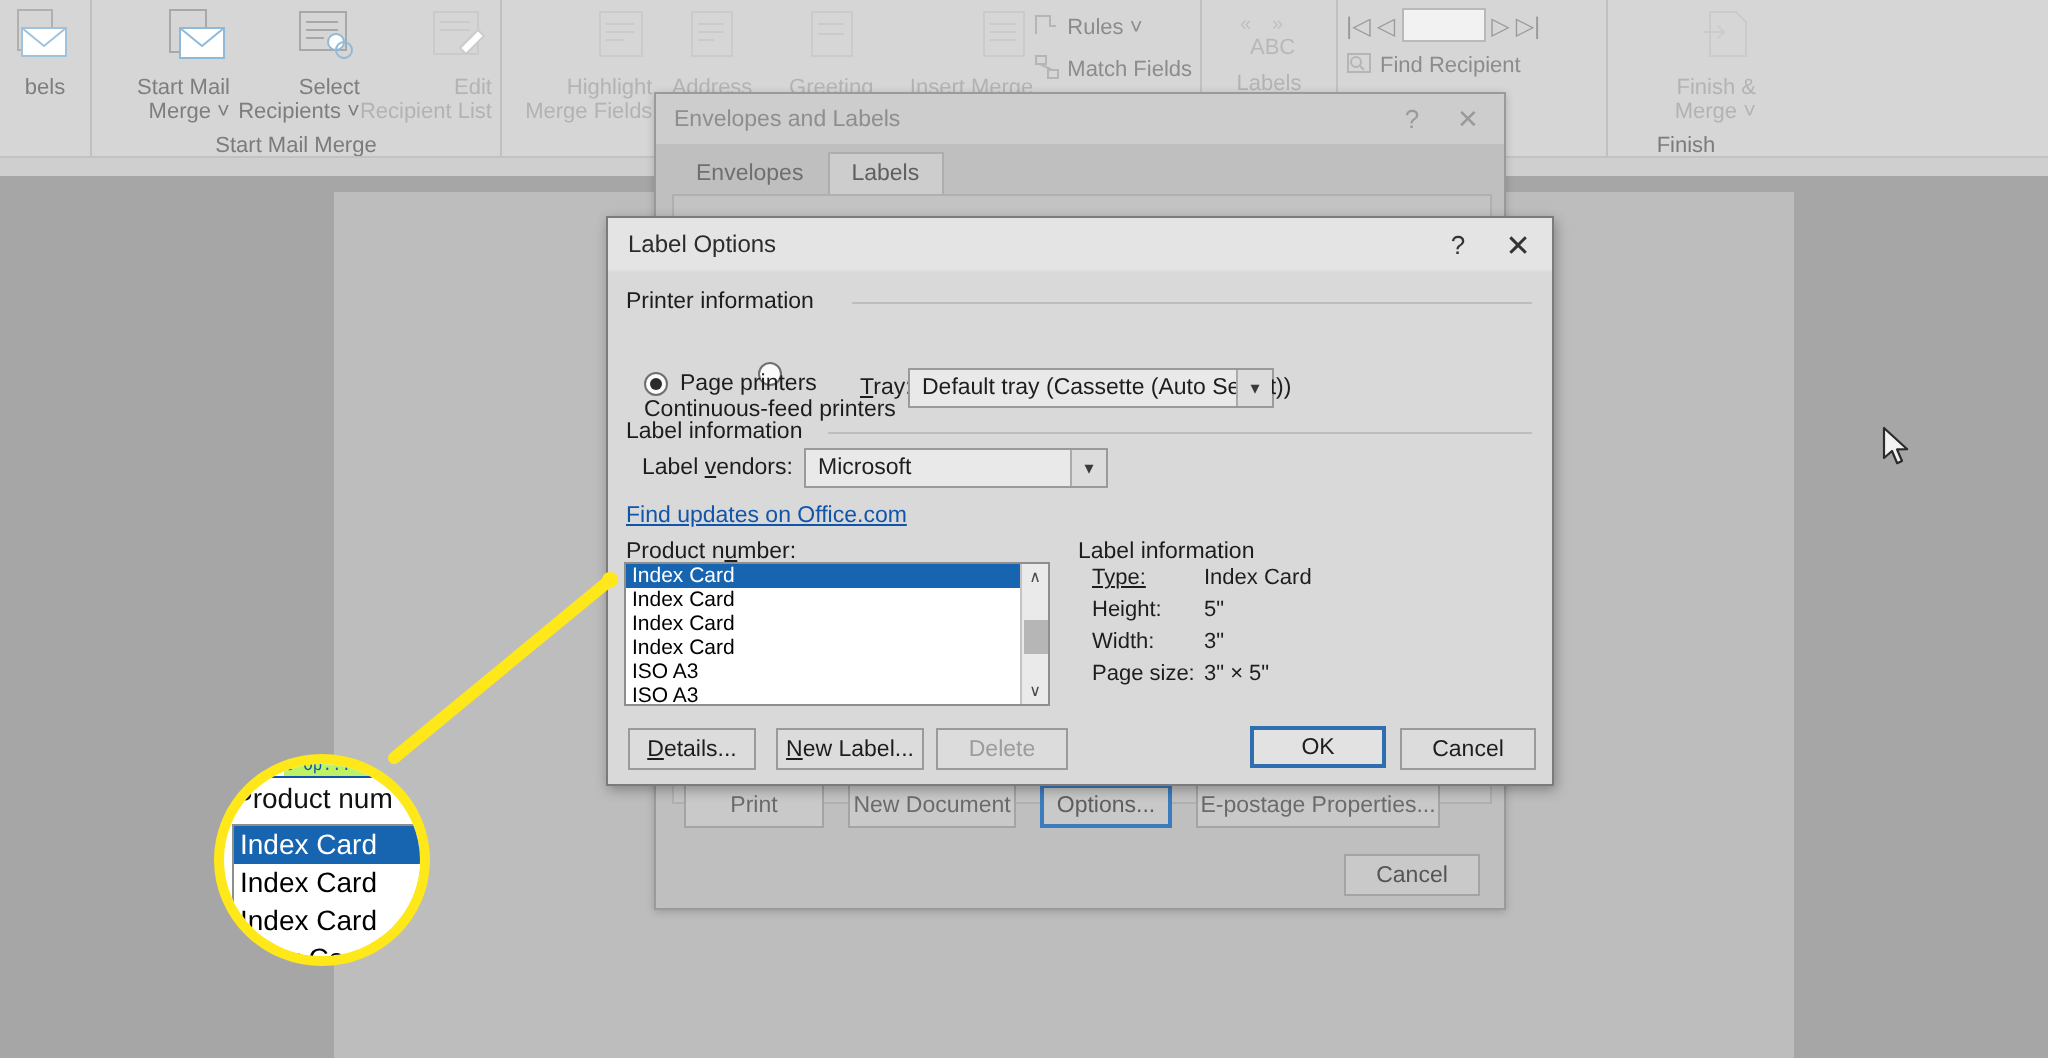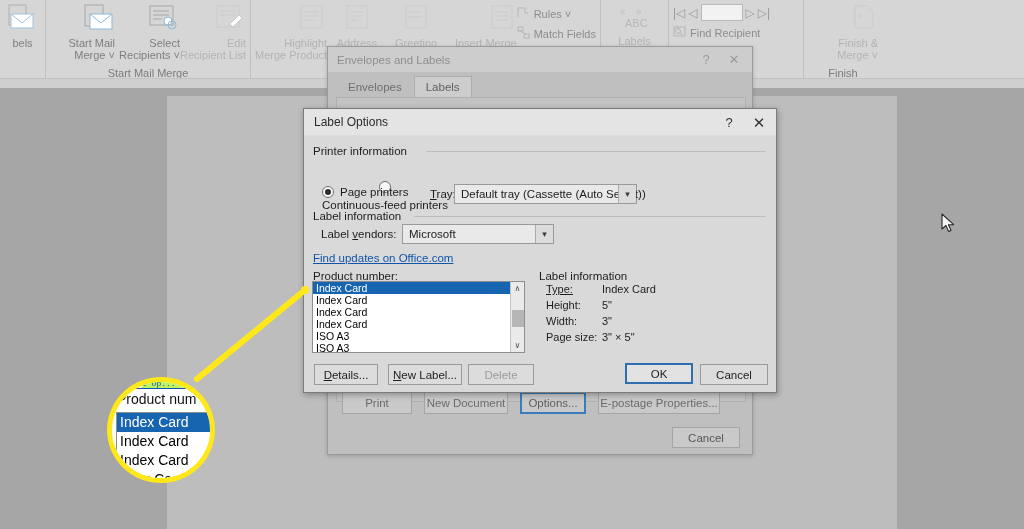--- a/index.html
+++ b/index.html
@@ -338,21 +338,21 @@
         <div class="rbtn wide dim">
           <span class="glyph">
             <svg width="30" height="28" viewBox="0 0 30 28">
               <rect x="4" y="2" width="21" height="22" fill="none" stroke="#cbcbcb"></rect>
               <line x1="7" y1="8" x2="21" y2="8" stroke="#cbcbcb"></line>
               <line x1="7" y1="12" x2="21" y2="12" stroke="#cbcbcb"></line>
               <line x1="7" y1="16" x2="16" y2="16" stroke="#cbcbcb"></line>
             </svg>
           </span>
           <span class="cap">Highlight</span>
-          <span class="cap">Merge Product</span>
+          <span class="cap">Merge Fields</span>
         </div>
         <div class="rbtn dim">
           <span class="glyph">
             <svg width="30" height="28" viewBox="0 0 30 28">
               <rect x="5" y="2" width="20" height="22" fill="none" stroke="#cbcbcb"></rect>
               <line x1="8" y1="8" x2="21" y2="8" stroke="#cbcbcb"></line>
               <line x1="8" y1="12" x2="21" y2="12" stroke="#cbcbcb"></line>
               <line x1="8" y1="16" x2="16" y2="16" stroke="#cbcbcb"></line>
             </svg>
           </span>

